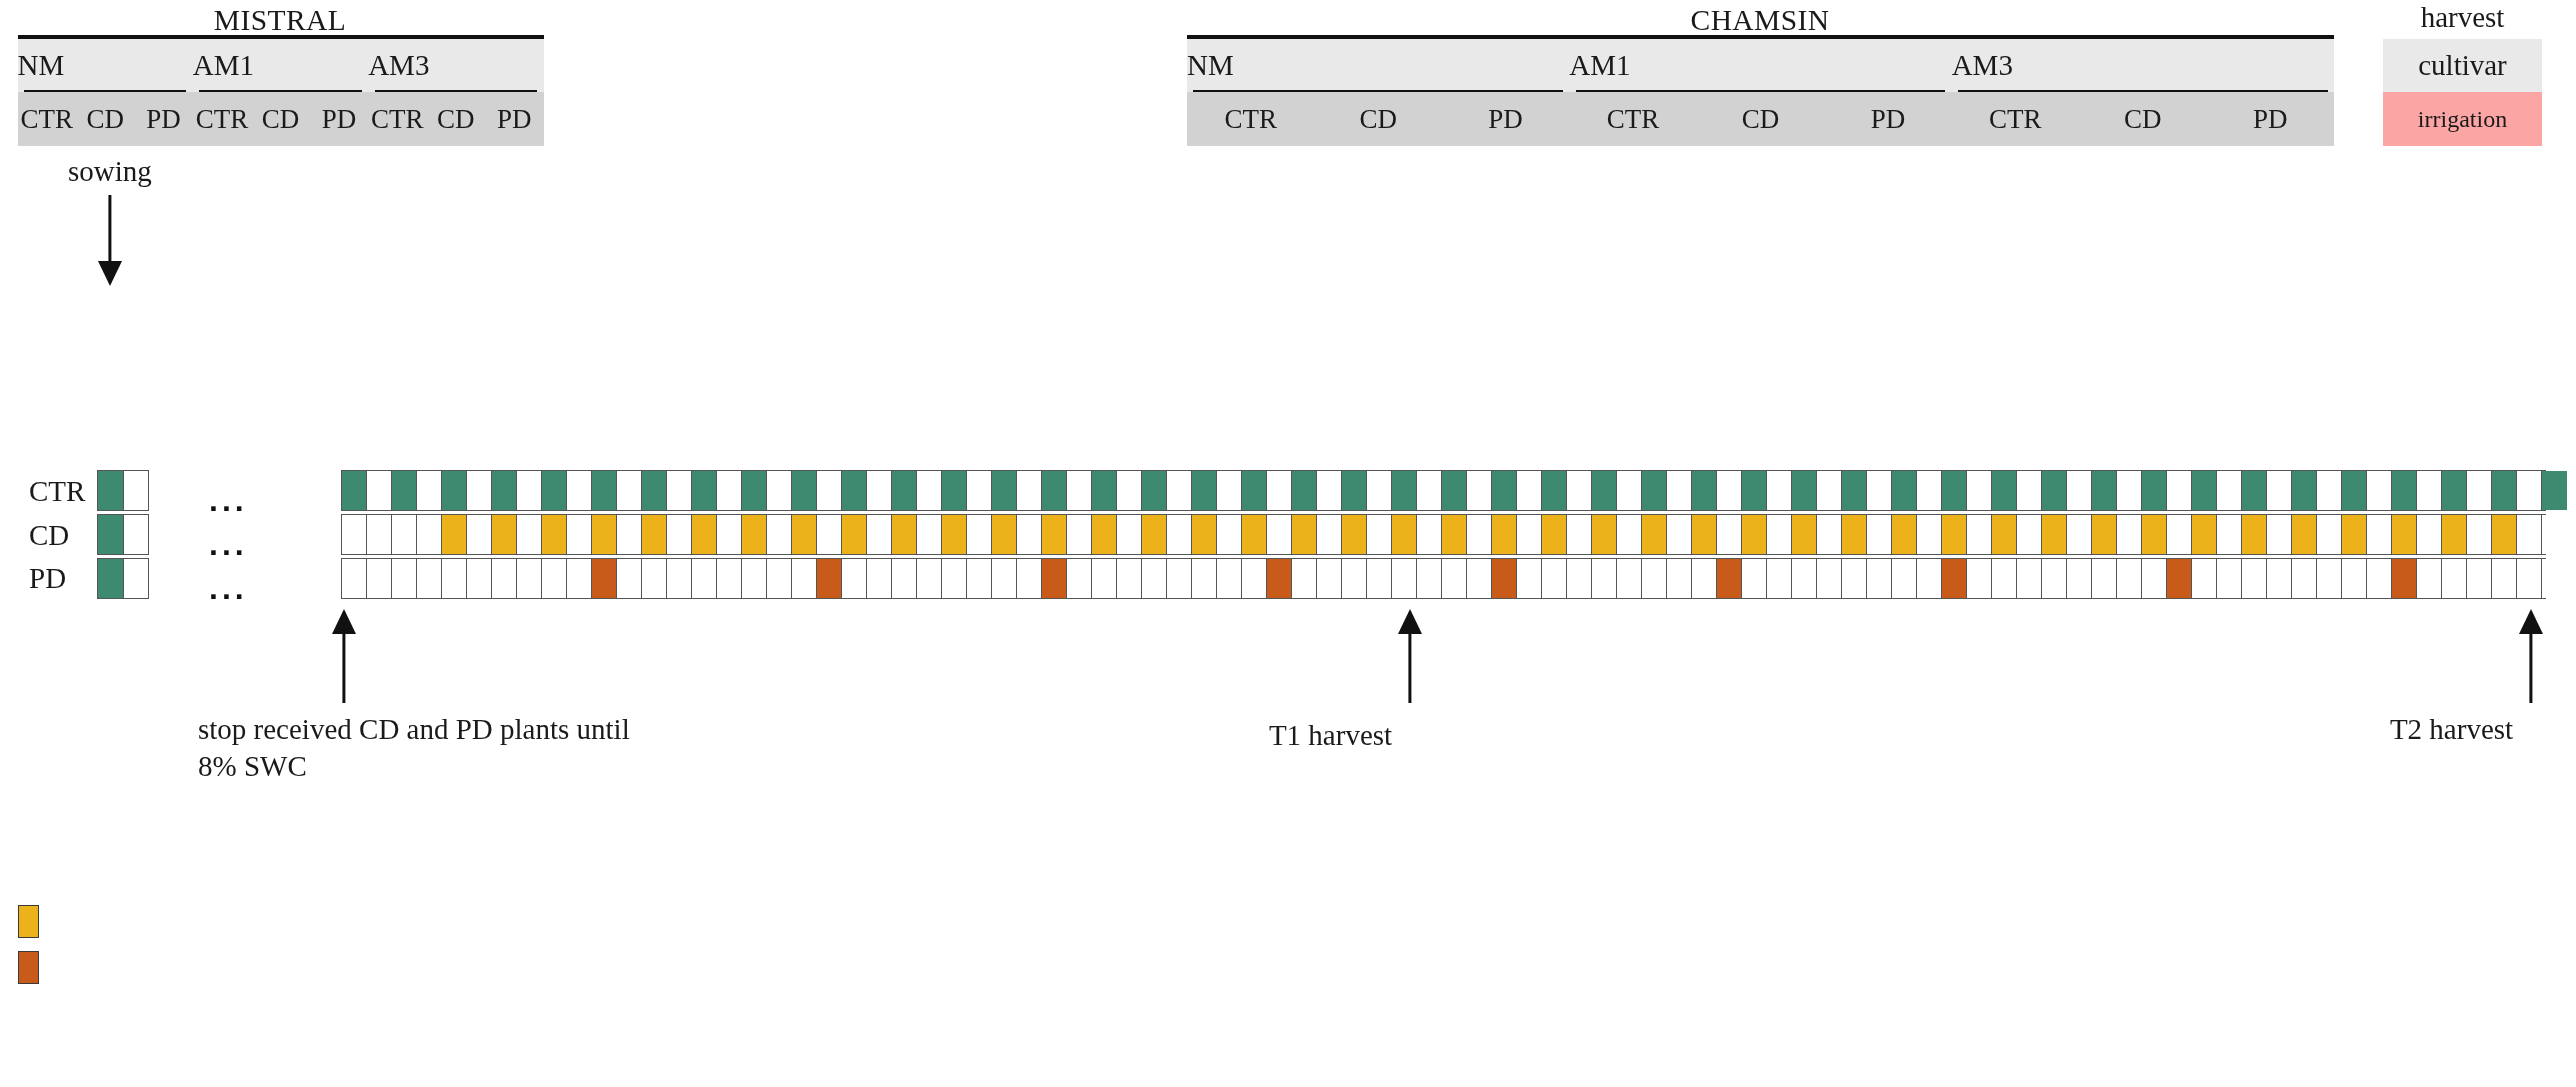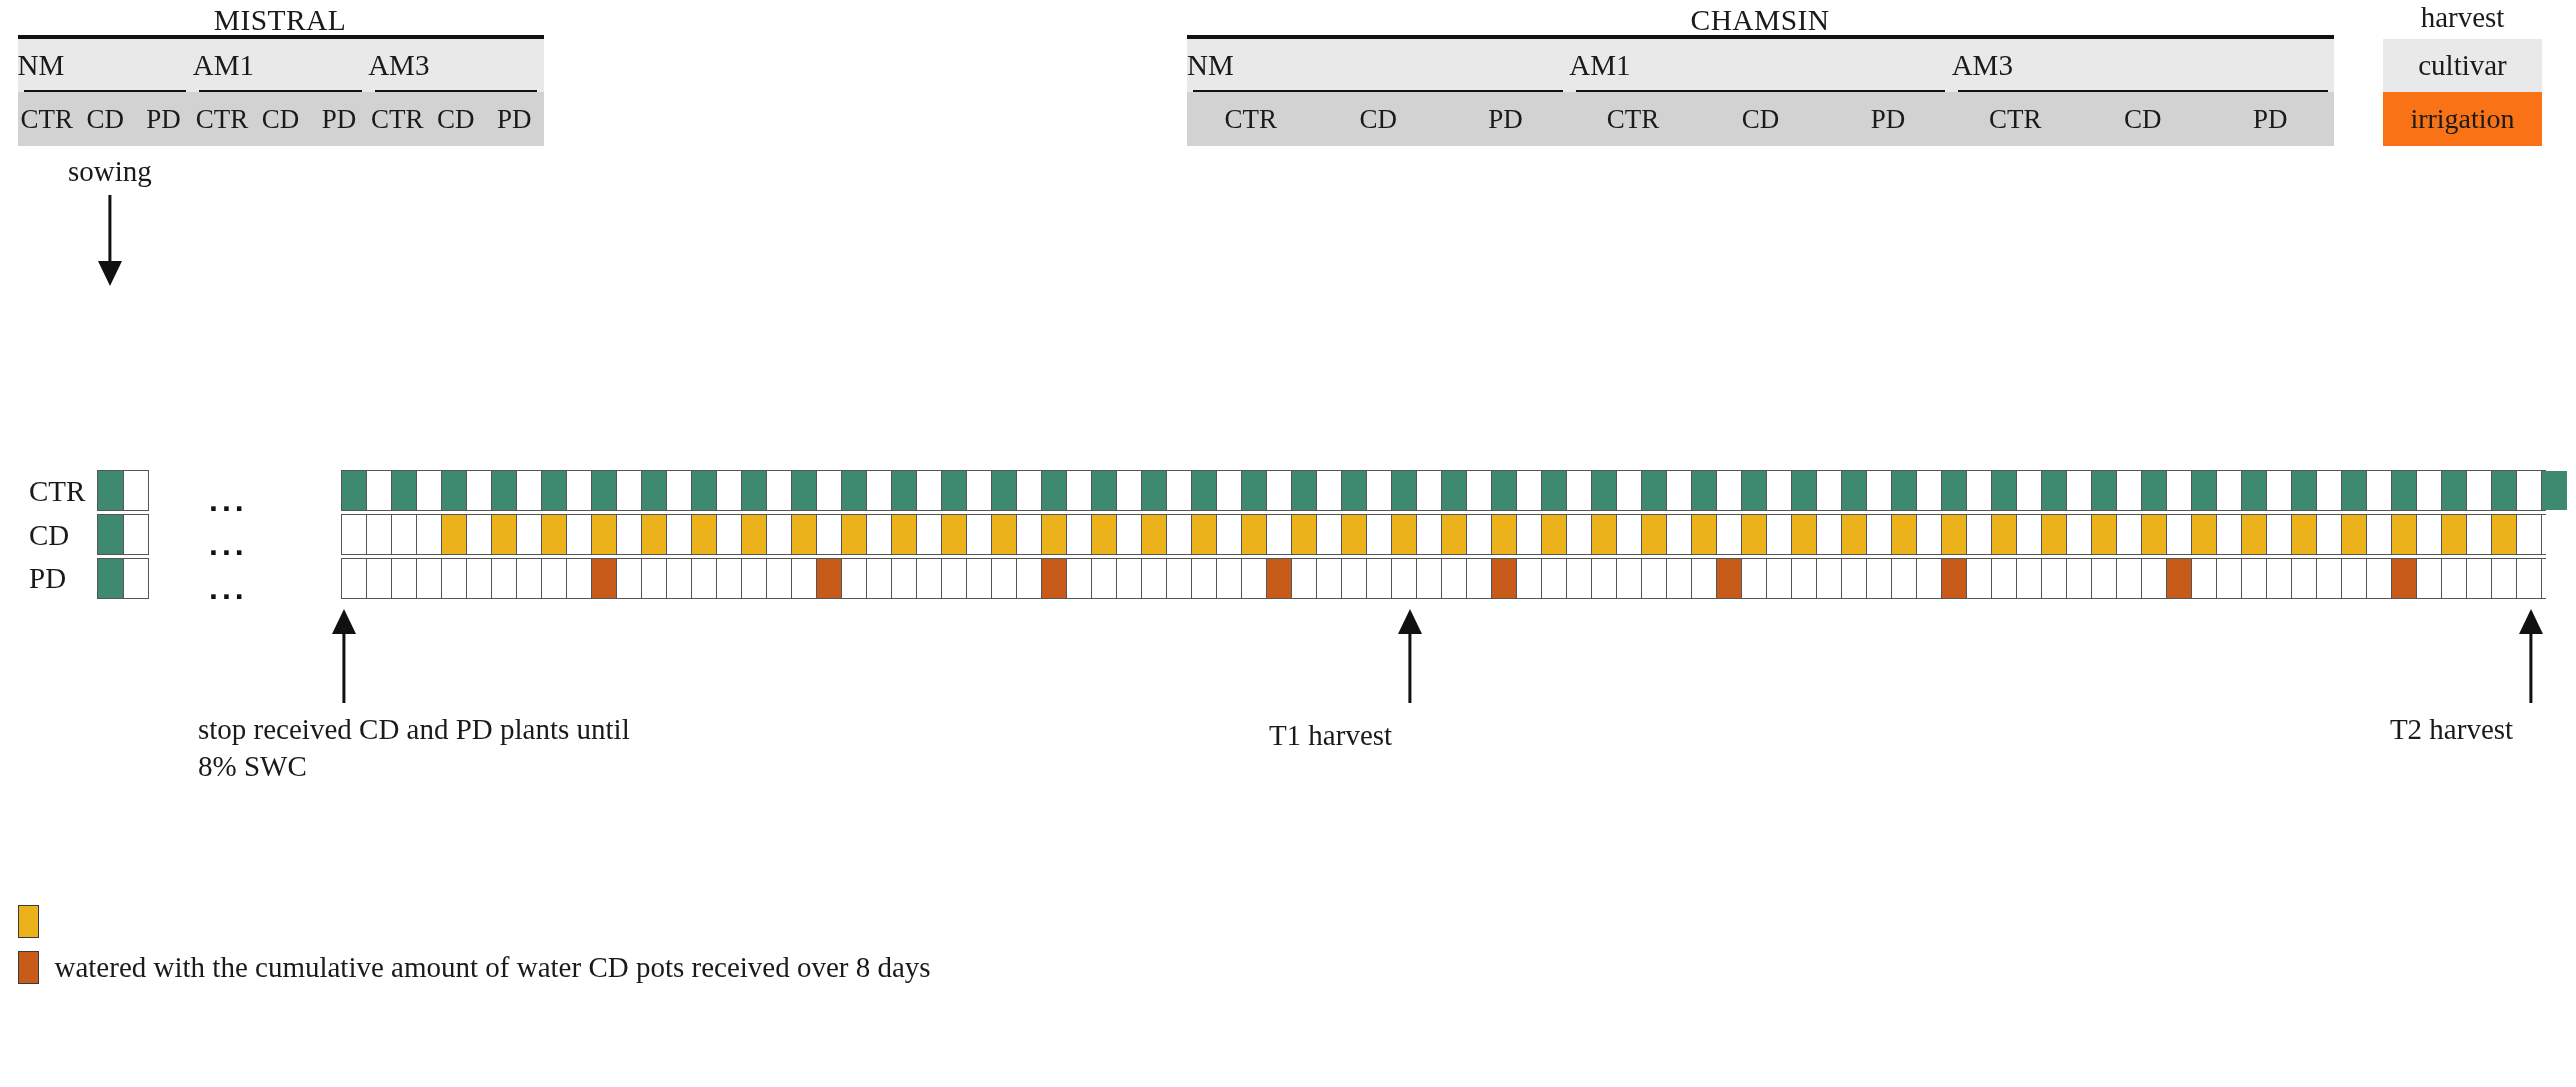--- a/index.html
+++ b/index.html
@@ -38,22 +38,22 @@
   
   .key-col{position:absolute;}
   .key-cultivar{
     position:absolute;left:0;top:-34px;width:100%;text-align:center;font-size:29px;
   }
   .key-substrate{
     position:absolute;left:0;top:4px;width:100%;height:53px;background:#e9e9e9;
     display:flex;align-items:center;justify-content:center;font-size:29px;
   }
   .key-irrigation{
-    position:absolute;left:0;top:57px;width:100%;height:54px;background:#f97316;
-    display:flex;align-items:center;justify-content:center;font-size:28px;
+    position:absolute;left:0;top:57px;width:100%;height:54px;background:#fca5a5;
+    display:flex;align-items:center;justify-content:center;font-size:24px;
   }
 
   
   .row-label{
     position:absolute;font-size:29px;white-space:nowrap;left:29px;
   }
   .stub{
     position:absolute;display:flex;border:1.6px solid #555555;box-sizing:border-box;
   }
   .stub .c{width:25px;height:100%;box-sizing:border-box;}
@@ -479,16 +479,15 @@
     </div>
     <div class="anno" style="left: 2292px; top: 711px; width: 319px; text-align: center;">T2 harvest</div>
   </div>
 
 <div class="legend" id="legend-region">
     <div class="legend-item">
       <div class="legend-swatch" style="background: rgb(236, 178, 28);"></div>
     </div>
     <div class="legend-item">
       <div class="legend-swatch" style="background: rgb(200, 90, 26);"></div>
-      <div class="legend-text">watered with the cumulative amount of water CD pots received over 8 days</div>
     </div>
   </div>
 
 
 </body></html>

